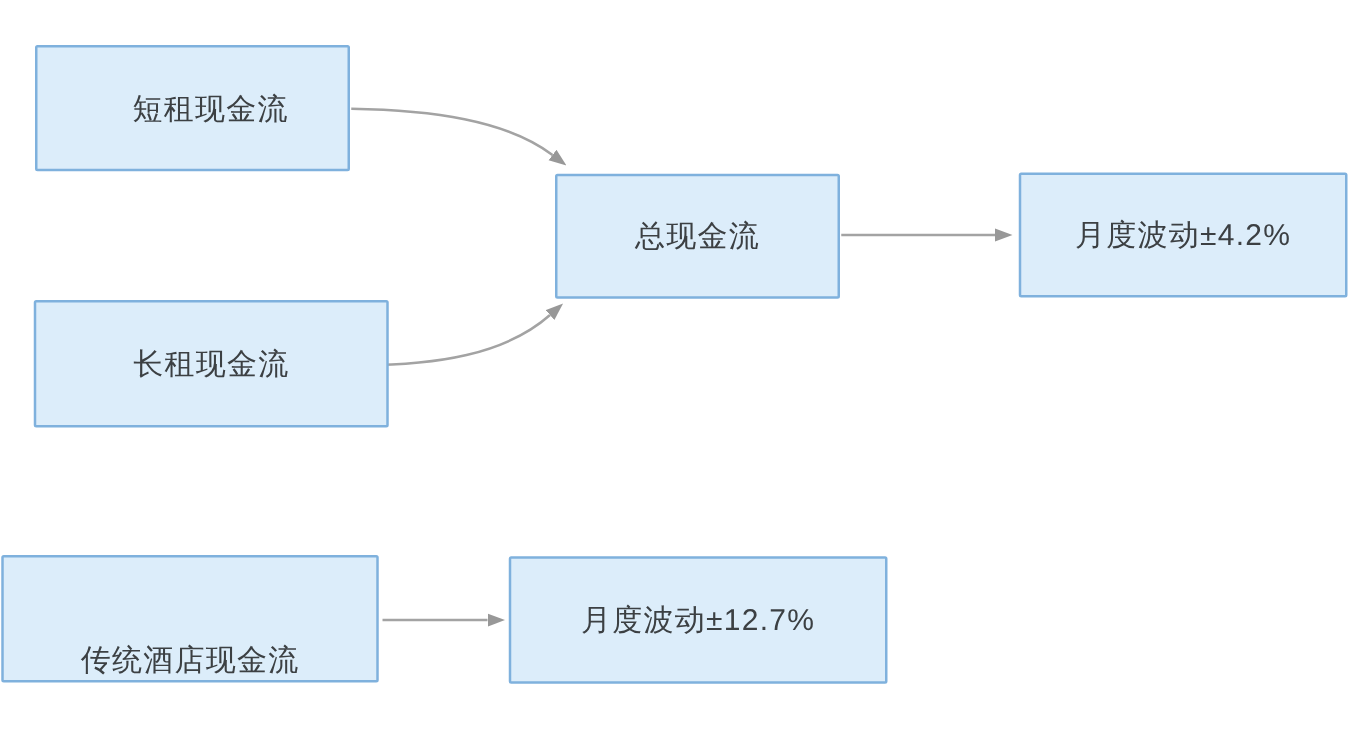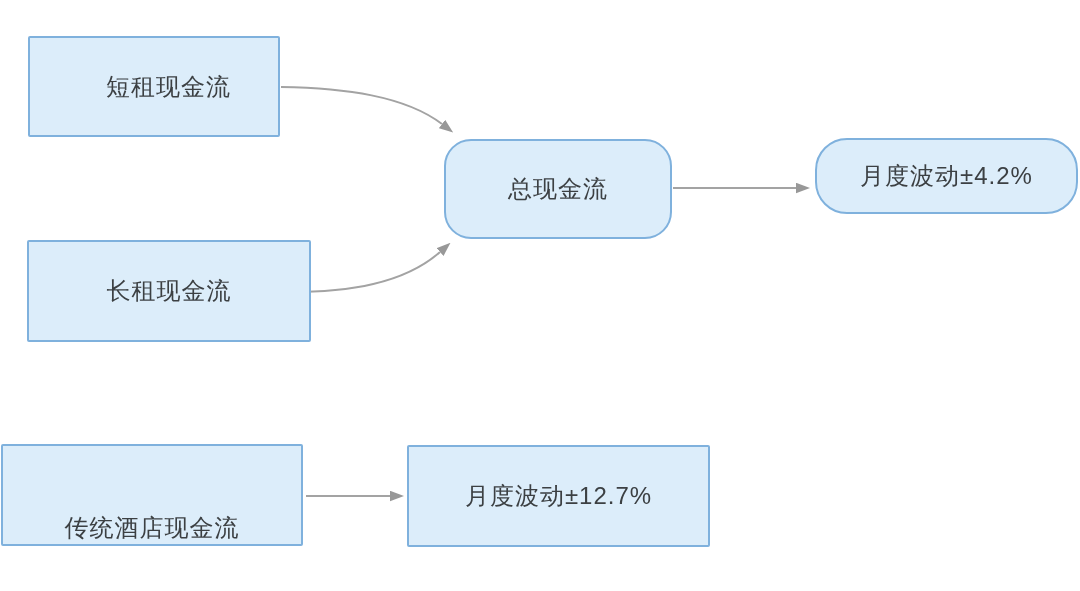--- a/index.html
+++ b/index.html
@@ -36,22 +36,22 @@
   }
   .node span {
     color: #3c4043;
     font-size: 24px;
     letter-spacing: 1px;
     white-space: nowrap;
   }
   
   .n-short  { left: 28px;  top: 36px;  width: 252px; height: 101px; padding-left: 29px; }
   .n-long   { left: 27px;  top: 240px; width: 284px; height: 102px; }
-  .n-total  { left: 444px; top: 139px; width: 228px; height: 100px; border-radius: 27px; }
-  .n-vol1   { left: 815px; top: 138px; width: 263px; height: 76px; border-radius: 32px; }
+  .n-total  { left: 444px; top: 139px; width: 228px; height: 100px; }
+  .n-vol1   { left: 815px; top: 138px; width: 263px; height: 100px; }
   .n-hotel  { left: 1px;   top: 444px; width: 302px; height: 102px; align-items: flex-end; }
   .n-vol2   { left: 407px; top: 445px; width: 303px; height: 102px; }
 </style>
 </head>
 <body>
 
 <div class="canvas">
 
   <svg class="edges" viewBox="0 0 1080 591" xmlns="http://www.w3.org/2000/svg">
     <defs>

